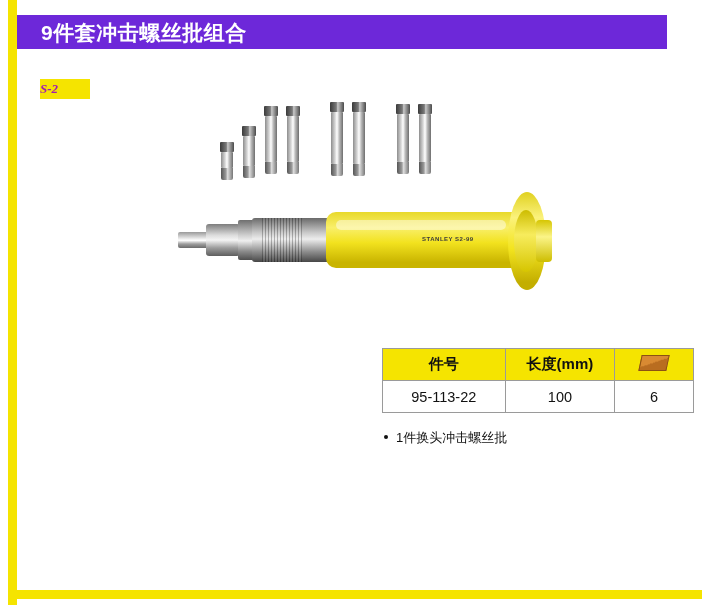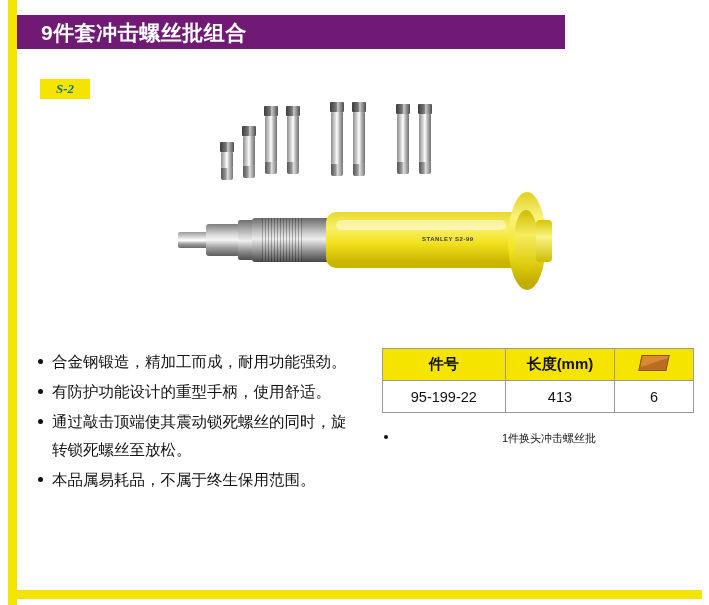--- a/index.html
+++ b/index.html
@@ -37,48 +37,48 @@
     bottom: 6px;
     width: 694px;
     height: 9px;
     background: #f5e400;
   }
   
   .header {
     position: absolute;
     left: 17px;
     top: 15px;
-    width: 548px;
+    width: 650px;
     height: 34px;
-    background: #701a75;
+    background: #6d28d9;
   }
   .header-title {
     position: absolute;
     left: 24px;
     top: 4px;
     color: #ffffff;
     font-size: 21px;
     font-weight: bold;
     letter-spacing: 0.5px;
     line-height: 28px;
     white-space: nowrap;
   }
   
   .badge {
     position: absolute;
     left: 40px;
     top: 79px;
     width: 50px;
     height: 20px;
     background: #f5e400;
-    color: #0f766e;
+    color: #a21caf;
     font-size: 13px;
     font-weight: bold;
     font-style: italic;
-    text-align: center;
+    text-align: left;
     line-height: 20px;
     font-family: "Liberation Serif", serif;
   }
   
   .product-area {
     position: absolute;
     left: 130px;
     top: 90px;
     width: 440px;
     height: 220px;
@@ -282,24 +282,23 @@
   
   .right-list {
     position: absolute;
     left: 382px;
     top: 425px;
     width: 320px;
   }
   .r-item {
     position: relative;
     padding-left: 14px;
-    font-size: 11px;
+    font-size: 13px;
     color: #111;
     line-height: 26px;
-    text-align: center;
   }
   .r-item .dot {
     position: absolute;
     left: 2px;
     top: 10px;
     width: 4px;
     height: 4px;
     background: #111;
     border-radius: 50%;
   }
@@ -388,53 +387,35 @@
       <div class="handle-yellow">
         <div class="handle-brand">STANLEY  S2-99</div>
       </div>
       <div class="guard"></div>
       <div class="guard-inner"></div>
       <div class="cap"></div>
     </div>
 
   </div>
 
-  <div class="features">
-    <div class="feature">
-      <span class="dot"></span>
-      <span>合金钢锻造，精加工而成，耐用功能强劲。</span>
-    </div>
-    <div class="feature">
-      <span class="dot"></span>
-      <span>有防护功能设计的重型手柄，使用舒适。</span>
-    </div>
-    <div class="feature">
-      <span class="dot"></span>
-      <span>通过敲击顶端使其震动锁死螺丝的同时，旋转锁死螺丝至放松。</span>
-    </div>
-    <div class="feature">
-      <span class="dot"></span>
-      <span>本品属易耗品，不属于终生保用范围。</span>
-    </div>
-  </div>
 
   <table class="spec-table">
     <thead>
       <tr>
         <th class="col-1">件号</th>
         <th class="col-2">长度(mm)</th>
         <th class="col-3">
           <span class="box-icon"></span>
         </th>
       </tr>
     </thead>
     <tbody>
       <tr>
-        <td>95-199-22</td>
-        <td>413</td>
+        <td>95-113-22</td>
+        <td>100</td>
         <td>6</td>
       </tr>
     </tbody>
   </table>
 
   <div class="right-list">
     <div class="r-item">
       <span class="dot"></span>
       <span>1件换头冲击螺丝批</span>
     </div>

